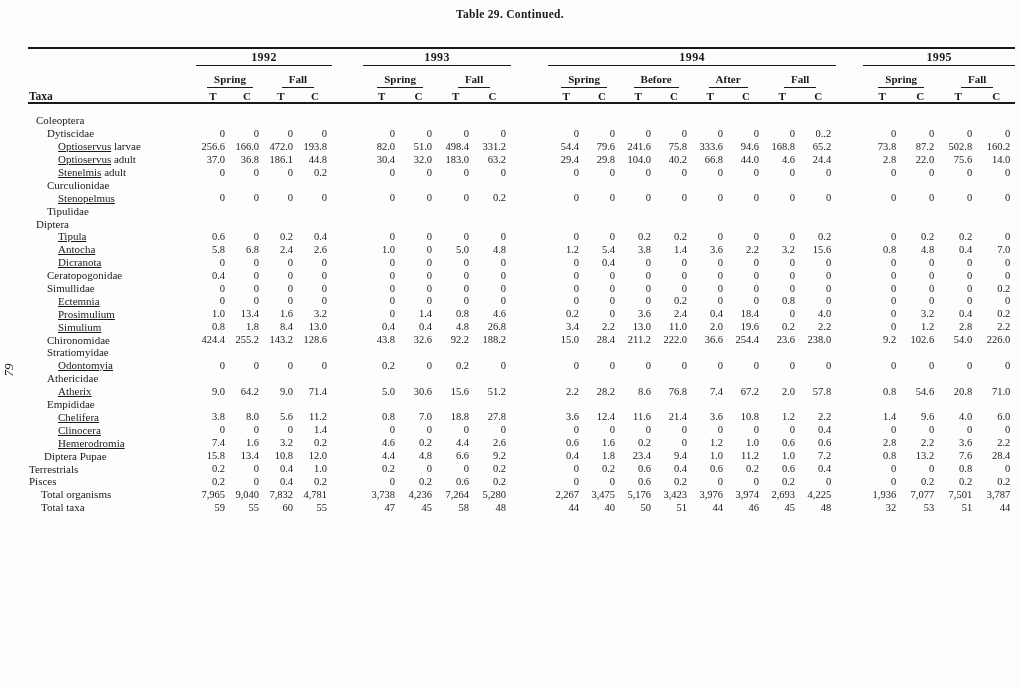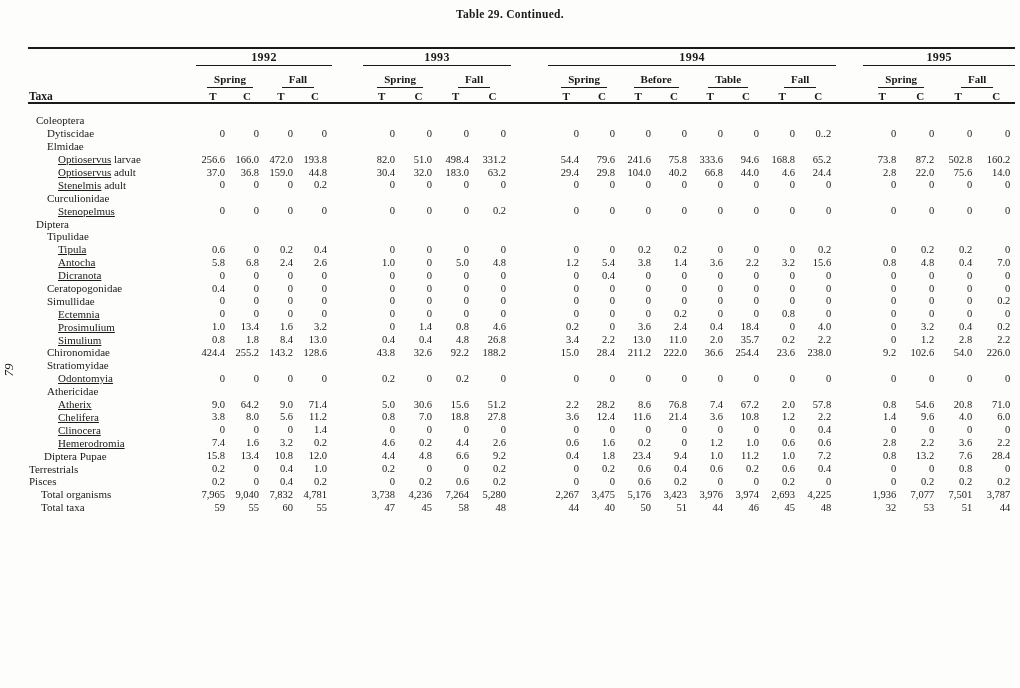--- a/index.html
+++ b/index.html
@@ -98,21 +98,21 @@
       <tr class="hr2">
         <th></th>
         <th colspan="2"><span class="season-label">Spring</span></th>
         <th colspan="2"><span class="season-label">Fall</span></th>
         <th class="gap"></th>
         <th colspan="2"><span class="season-label">Spring</span></th>
         <th colspan="2"><span class="season-label">Fall</span></th>
         <th class="gap"></th>
         <th colspan="2"><span class="season-label">Spring</span></th>
         <th colspan="2"><span class="season-label">Before</span></th>
-        <th colspan="2"><span class="season-label">Table</span></th>
+        <th colspan="2"><span class="season-label">After</span></th>
         <th colspan="2"><span class="season-label">Fall</span></th>
         <th class="gap"></th>
         <th colspan="2"><span class="season-label">Spring</span></th>
         <th colspan="2"><span class="season-label">Fall</span></th>
       </tr>
       <tr class="hr3">
         <th class="taxa-h">Taxa</th>
         <th>T</th>
         <th>C</th>
         <th>T</th>
@@ -185,46 +185,20 @@
           <td class="num">0</td>
           <td class="num">0</td>
           <td class="num">0..2</td>
           <td class="gap"></td>
           <td class="num">0</td>
           <td class="num">0</td>
           <td class="num">0</td>
           <td class="num">0</td>
         </tr>
         <tr>
-          <td class="taxa ind2">Elmidae</td>
-          <td class="num"></td>
-          <td class="num"></td>
-          <td class="num"></td>
-          <td class="num"></td>
-          <td class="gap"></td>
-          <td class="num"></td>
-          <td class="num"></td>
-          <td class="num"></td>
-          <td class="num"></td>
-          <td class="gap"></td>
-          <td class="num"></td>
-          <td class="num"></td>
-          <td class="num"></td>
-          <td class="num"></td>
-          <td class="num"></td>
-          <td class="num"></td>
-          <td class="num"></td>
-          <td class="num"></td>
-          <td class="gap"></td>
-          <td class="num"></td>
-          <td class="num"></td>
-          <td class="num"></td>
-          <td class="num"></td>
-        </tr>
-        <tr>
           <td class="taxa ind3"><span class="u">Optioservus</span> larvae</td>
           <td class="num">256.6</td>
           <td class="num">166.0</td>
           <td class="num">472.0</td>
           <td class="num">193.8</td>
           <td class="gap"></td>
           <td class="num">82.0</td>
           <td class="num">51.0</td>
           <td class="num">498.4</td>
           <td class="num">331.2</td>
@@ -240,21 +214,21 @@
           <td class="gap"></td>
           <td class="num">73.8</td>
           <td class="num">87.2</td>
           <td class="num">502.8</td>
           <td class="num">160.2</td>
         </tr>
         <tr>
           <td class="taxa ind3"><span class="u">Optioservus</span> adult</td>
           <td class="num">37.0</td>
           <td class="num">36.8</td>
-          <td class="num">159.0</td>
+          <td class="num">186.1</td>
           <td class="num">44.8</td>
           <td class="gap"></td>
           <td class="num">30.4</td>
           <td class="num">32.0</td>
           <td class="num">183.0</td>
           <td class="num">63.2</td>
           <td class="gap"></td>
           <td class="num">29.4</td>
           <td class="num">29.8</td>
           <td class="num">104.0</td>
@@ -341,47 +315,47 @@
           <td class="num">0</td>
           <td class="num">0</td>
           <td class="num">0</td>
           <td class="gap"></td>
           <td class="num">0</td>
           <td class="num">0</td>
           <td class="num">0</td>
           <td class="num">0</td>
         </tr>
         <tr>
+          <td class="taxa ind2">Tipulidae</td>
+          <td class="num"></td>
+          <td class="num"></td>
+          <td class="num"></td>
+          <td class="num"></td>
+          <td class="gap"></td>
+          <td class="num"></td>
+          <td class="num"></td>
+          <td class="num"></td>
+          <td class="num"></td>
+          <td class="gap"></td>
+          <td class="num"></td>
+          <td class="num"></td>
+          <td class="num"></td>
+          <td class="num"></td>
+          <td class="num"></td>
+          <td class="num"></td>
+          <td class="num"></td>
+          <td class="num"></td>
+          <td class="gap"></td>
+          <td class="num"></td>
+          <td class="num"></td>
+          <td class="num"></td>
+          <td class="num"></td>
+        </tr>
+        <tr>
           <td class="taxa ind1">Diptera</td>
-          <td class="num"></td>
-          <td class="num"></td>
-          <td class="num"></td>
-          <td class="num"></td>
-          <td class="gap"></td>
-          <td class="num"></td>
-          <td class="num"></td>
-          <td class="num"></td>
-          <td class="num"></td>
-          <td class="gap"></td>
-          <td class="num"></td>
-          <td class="num"></td>
-          <td class="num"></td>
-          <td class="num"></td>
-          <td class="num"></td>
-          <td class="num"></td>
-          <td class="num"></td>
-          <td class="num"></td>
-          <td class="gap"></td>
-          <td class="num"></td>
-          <td class="num"></td>
-          <td class="num"></td>
-          <td class="num"></td>
-        </tr>
-        <tr>
-          <td class="taxa ind2">Tipulidae</td>
           <td class="num"></td>
           <td class="num"></td>
           <td class="num"></td>
           <td class="num"></td>
           <td class="gap"></td>
           <td class="num"></td>
           <td class="num"></td>
           <td class="num"></td>
           <td class="num"></td>
           <td class="gap"></td>
@@ -591,21 +565,21 @@
           <td class="num">0.4</td>
           <td class="num">0.4</td>
           <td class="num">4.8</td>
           <td class="num">26.8</td>
           <td class="gap"></td>
           <td class="num">3.4</td>
           <td class="num">2.2</td>
           <td class="num">13.0</td>
           <td class="num">11.0</td>
           <td class="num">2.0</td>
-          <td class="num">35.7</td>
+          <td class="num">19.6</td>
           <td class="num">0.2</td>
           <td class="num">2.2</td>
           <td class="gap"></td>
           <td class="num">0</td>
           <td class="num">1.2</td>
           <td class="num">2.8</td>
           <td class="num">2.2</td>
         </tr>
         <tr>
           <td class="taxa ind2">Chironomidae</td>
@@ -731,20 +705,46 @@
           <td class="num">67.2</td>
           <td class="num">2.0</td>
           <td class="num">57.8</td>
           <td class="gap"></td>
           <td class="num">0.8</td>
           <td class="num">54.6</td>
           <td class="num">20.8</td>
           <td class="num">71.0</td>
         </tr>
         <tr>
+          <td class="taxa ind2">Empididae</td>
+          <td class="num"></td>
+          <td class="num"></td>
+          <td class="num"></td>
+          <td class="num"></td>
+          <td class="gap"></td>
+          <td class="num"></td>
+          <td class="num"></td>
+          <td class="num"></td>
+          <td class="num"></td>
+          <td class="gap"></td>
+          <td class="num"></td>
+          <td class="num"></td>
+          <td class="num"></td>
+          <td class="num"></td>
+          <td class="num"></td>
+          <td class="num"></td>
+          <td class="num"></td>
+          <td class="num"></td>
+          <td class="gap"></td>
+          <td class="num"></td>
+          <td class="num"></td>
+          <td class="num"></td>
+          <td class="num"></td>
+        </tr>
+        <tr>
           <td class="taxa ind3"><span class="u">Chelifera</span></td>
           <td class="num">3.8</td>
           <td class="num">8.0</td>
           <td class="num">5.6</td>
           <td class="num">11.2</td>
           <td class="gap"></td>
           <td class="num">0.8</td>
           <td class="num">7.0</td>
           <td class="num">18.8</td>
           <td class="num">27.8</td>

